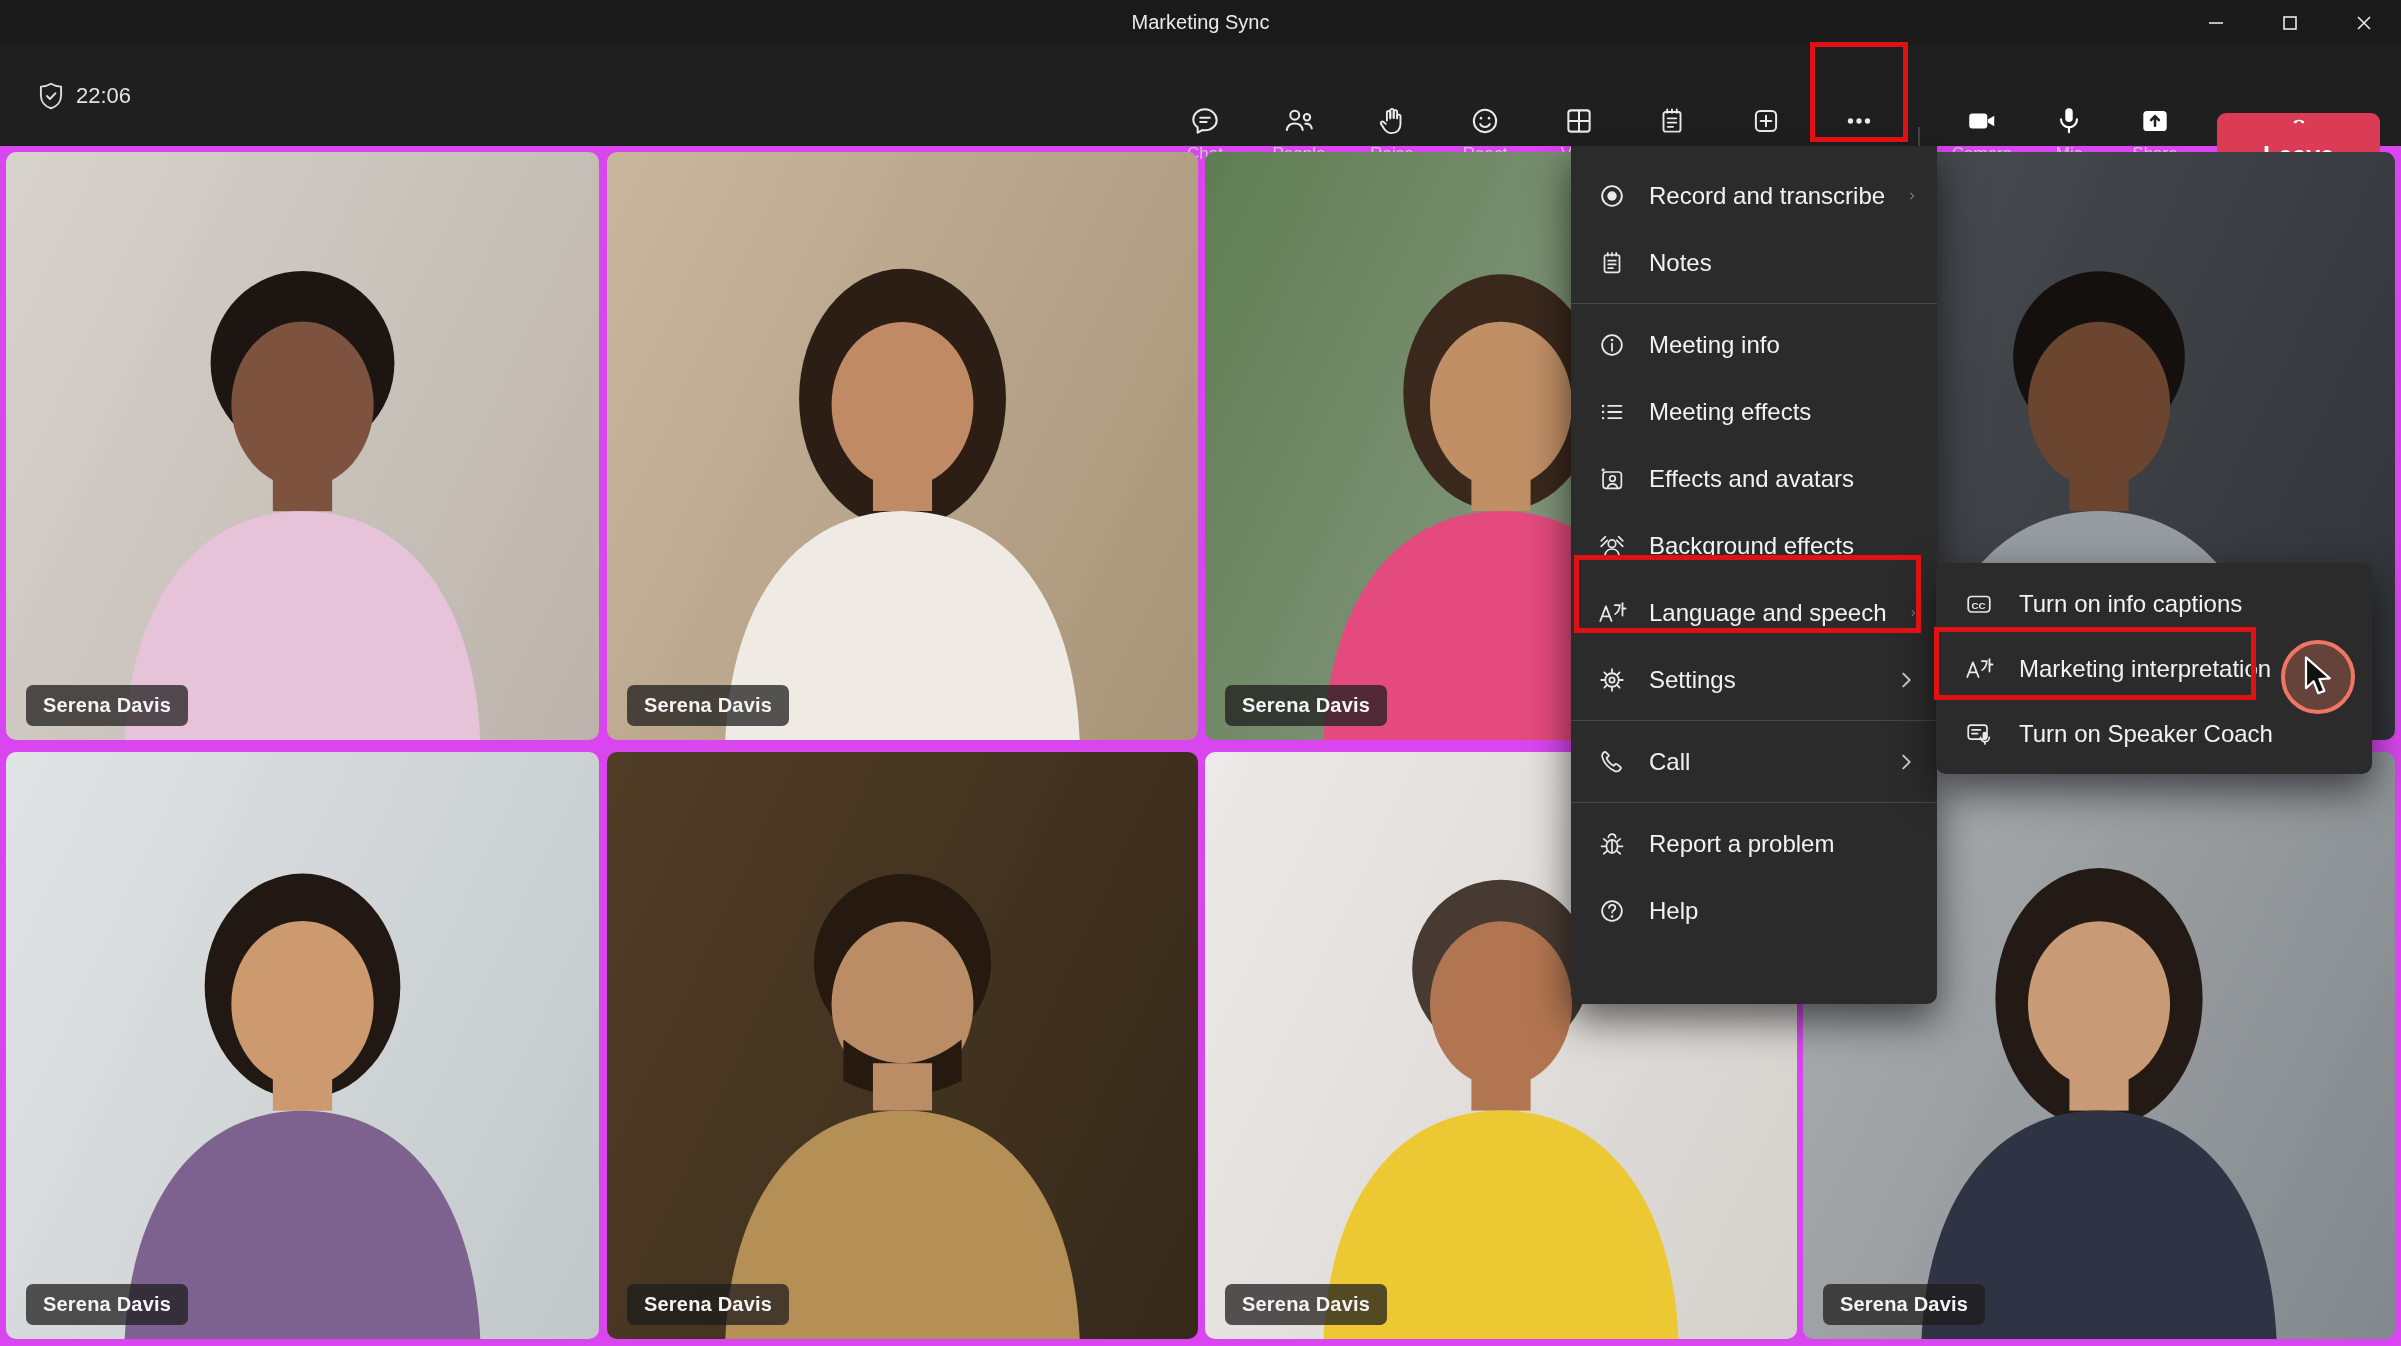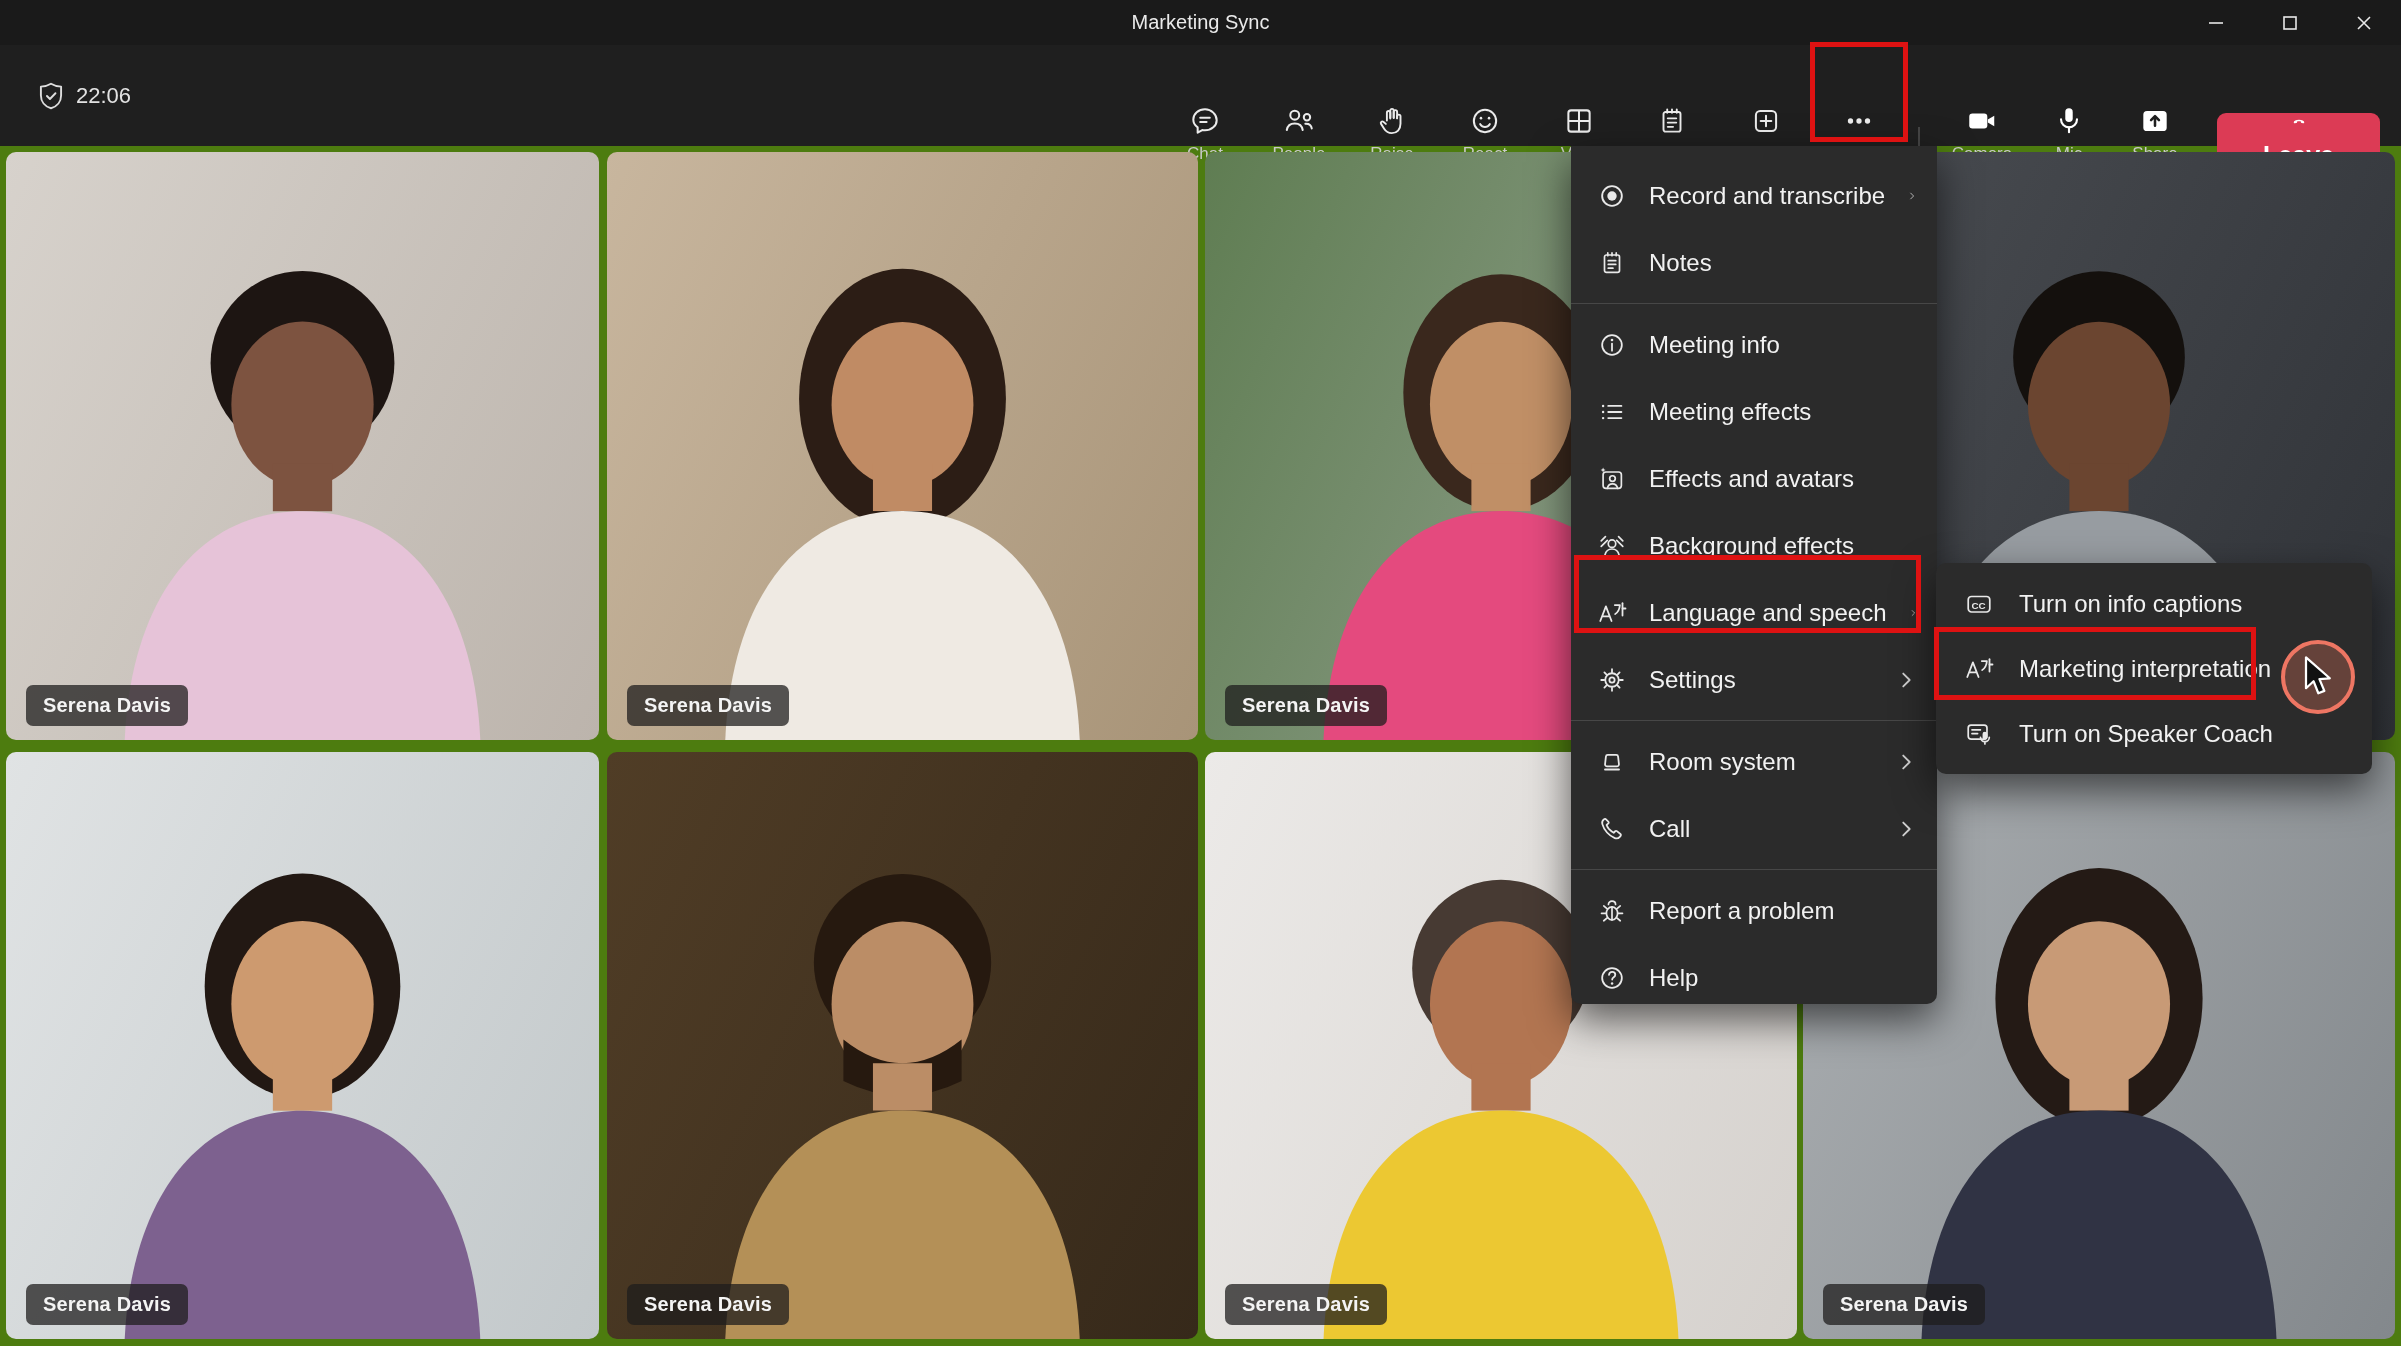--- a/index.html
+++ b/index.html
@@ -1,16 +1,16 @@
 <!DOCTYPE html>
 <html><head>
 <meta charset="utf-8">
 <style>
   html,body{margin:0;padding:0;background:#000;}
-  .stage{position:relative;width:2401px;height:1346px;overflow:hidden;background:#4d7c0f;
+  .stage{position:relative;width:2401px;height:1346px;overflow:hidden;background:#d946ef;
          font-family:"Liberation Sans",sans-serif;color:#fff;}
 
   
   .titlebar{position:absolute;left:0;top:0;width:100%;height:45px;background:#1a1a1a;
             display:flex;align-items:center;justify-content:center;}
   .title{font-size:20px;color:#eaeaea;}
   .win-controls{position:absolute;right:0;top:0;height:45px;display:flex;}
   .win-btn{width:74px;height:45px;display:flex;align-items:center;justify-content:center;color:#e8e8e8;background:transparent;border:none;}
 
   
@@ -347,30 +347,20 @@
         <circle cx="16" cy="16" r="2.8"></circle>
       </svg>
       <span class="mi-label">Settings</span>
       <svg class="mi-chevron" viewBox="0 0 24 24" fill="none" stroke="currentColor" stroke-width="2" stroke-linecap="round" stroke-linejoin="round">
           <path d="M9 5l7 7-7 7"></path>
         </svg>
     </div>
     <div class="menu-sep"></div>
     <div class="menu-item">
       <svg class="mi-icon" viewBox="0 0 32 32" fill="none" stroke="currentColor" stroke-width="1.9" stroke-linecap="round" stroke-linejoin="round">
-        <path d="M11.5 8.5h9a2 2 0 0 1 2 1.8l.9 8a2.2 2.2 0 0 1-2.2 2.4H10.8a2.2 2.2 0 0 1-2.2-2.4l.9-8a2 2 0 0 1 2-1.8Z"></path>
-        <path d="M8.5 24h15"></path>
-      </svg>
-      <span class="mi-label">Room system</span>
-      <svg class="mi-chevron" viewBox="0 0 24 24" fill="none" stroke="currentColor" stroke-width="2" stroke-linecap="round" stroke-linejoin="round">
-          <path d="M9 5l7 7-7 7"></path>
-        </svg>
-    </div>
-    <div class="menu-item">
-      <svg class="mi-icon" viewBox="0 0 32 32" fill="none" stroke="currentColor" stroke-width="1.9" stroke-linecap="round" stroke-linejoin="round">
         <path d="M7.5 5.6c-1.8 1.3-2.4 3-1.8 5.2.8 3.1 2.5 6.1 5 8.9 2.5 2.8 5.3 4.8 8.3 6 2.1.8 3.9.4 5.3-1.3l.9-1.1c.5-.6.4-1.5-.2-2l-3.8-3c-.5-.4-1.3-.4-1.8.1l-1.6 1.6c-1.7-.8-3.2-2-4.6-3.5-1.4-1.6-2.4-3.2-3-4.9l1.8-1.4c.6-.4.7-1.2.3-1.8L9.6 5.8c-.5-.7-1.4-.8-2.1-.2Z"></path>
       </svg>
       <span class="mi-label">Call</span>
       <svg class="mi-chevron" viewBox="0 0 24 24" fill="none" stroke="currentColor" stroke-width="2" stroke-linecap="round" stroke-linejoin="round">
           <path d="M9 5l7 7-7 7"></path>
         </svg>
     </div>
     <div class="menu-sep"></div>
     <div class="menu-item">
       <svg class="mi-icon" viewBox="0 0 32 32" fill="none" stroke="currentColor" stroke-width="1.8" stroke-linecap="round">

